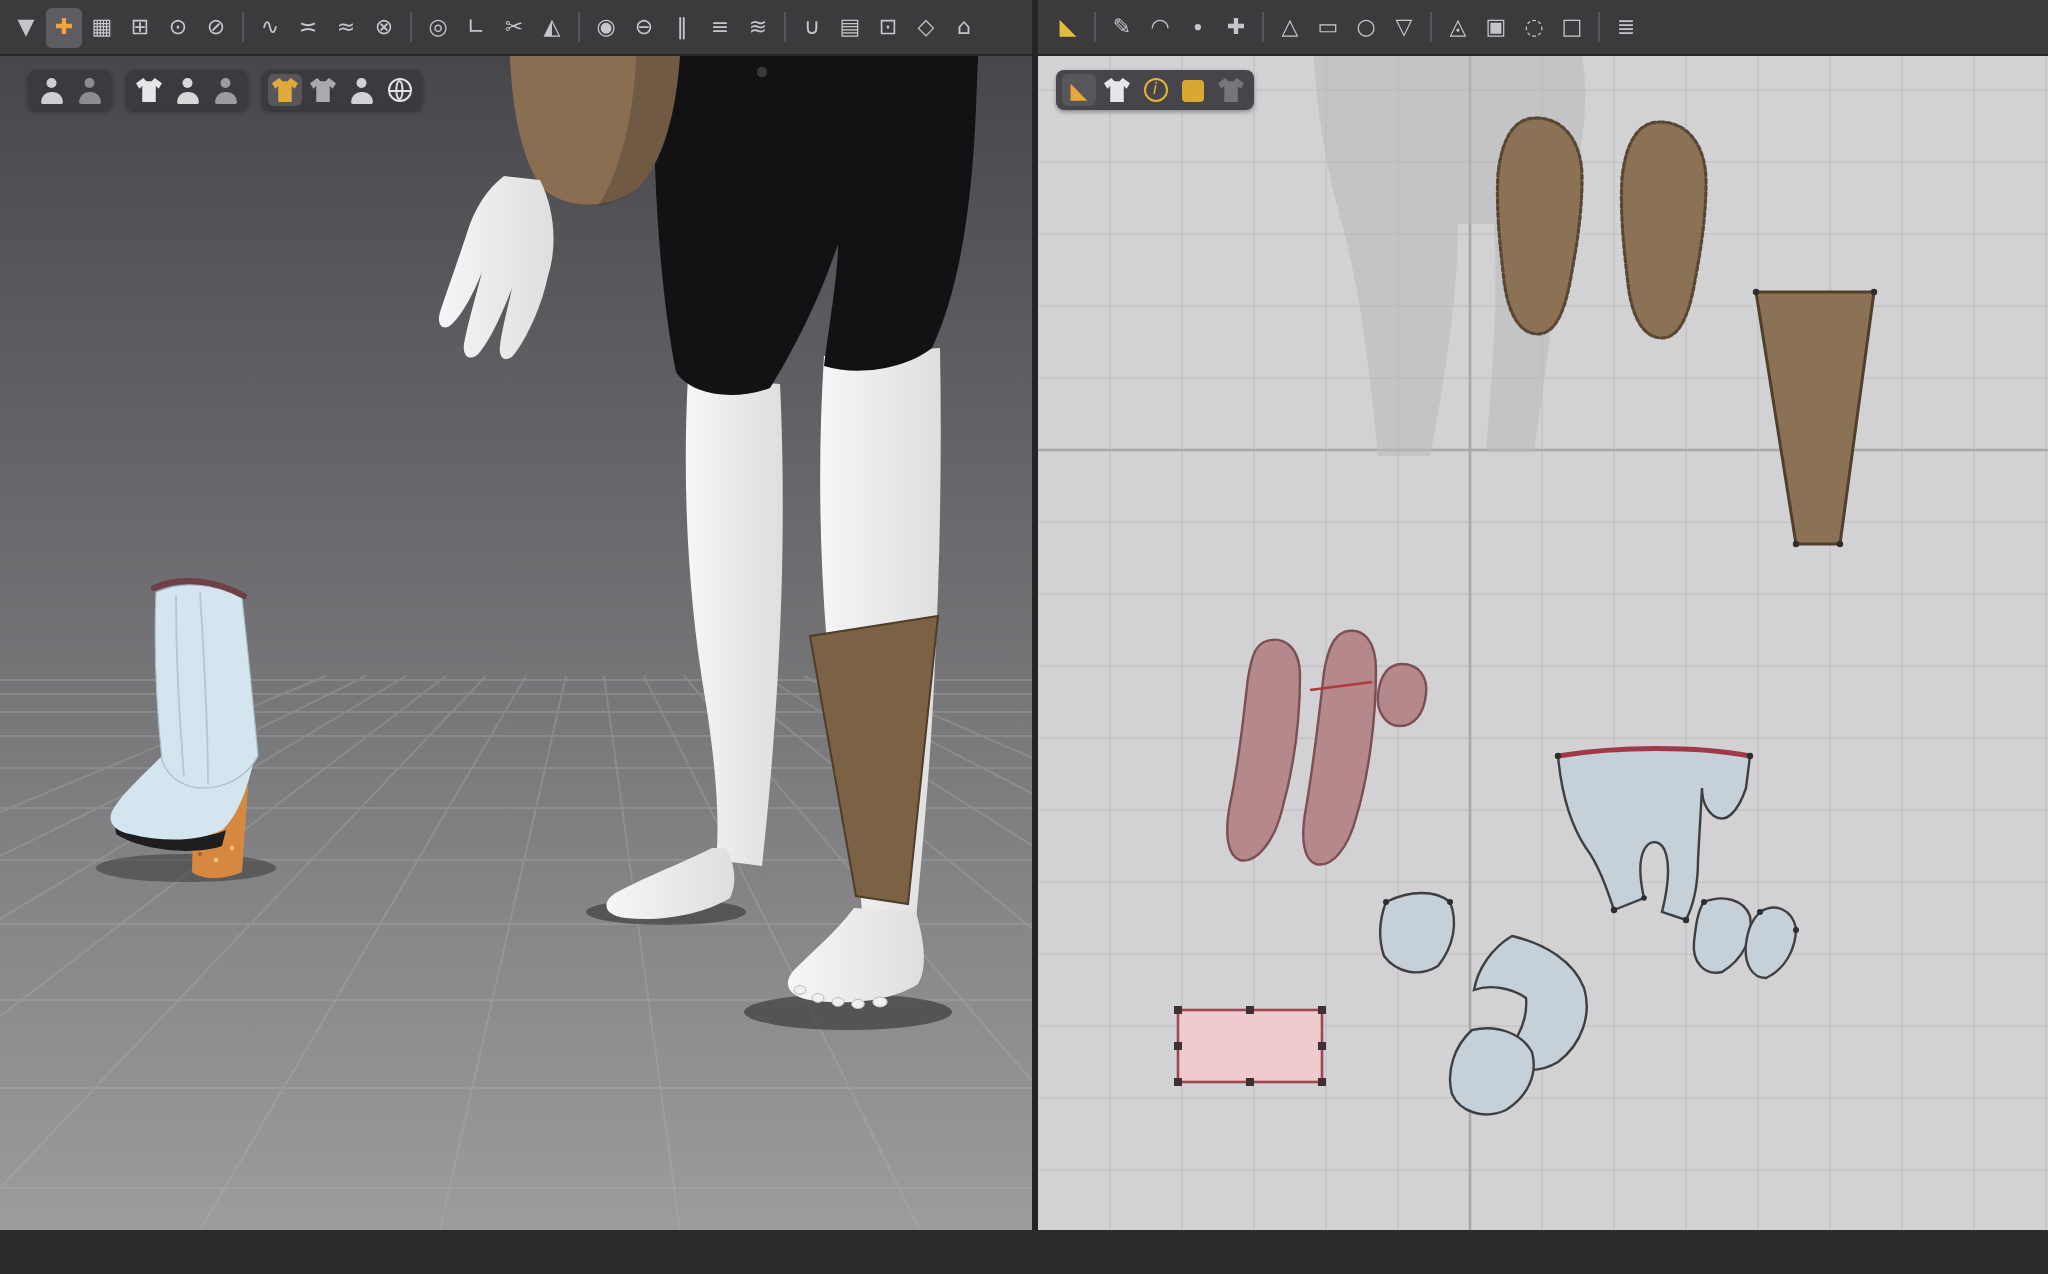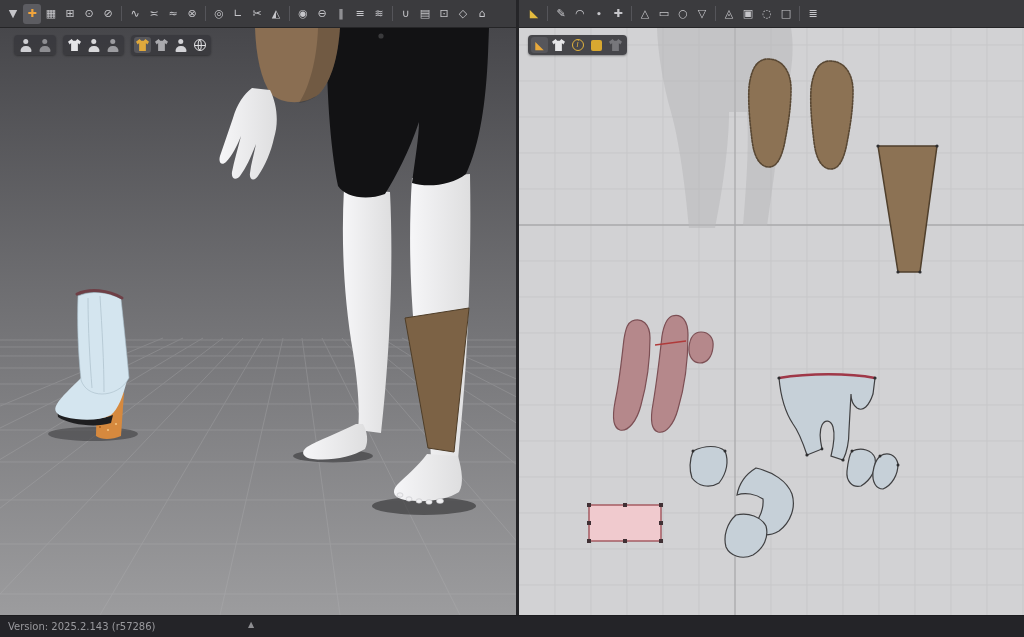--- a/index.html
+++ b/index.html
@@ -322,18 +322,14 @@
               <span class="ic-square" style="--c:#d8a830"></span>
             </span>
           <span class="ot">
               <span class="ic-shirt" style="--c:#77777b"></span>
             </span>
         </div>
       </div>
     </div>
   </div>
 
-  <div class="status-bar">
-    <span class="version">Version: 2025.2.143 (r57286)</span>
-    <span class="collapse">▲</span>
-  </div>
 
 </div>
 
 </body></html>

